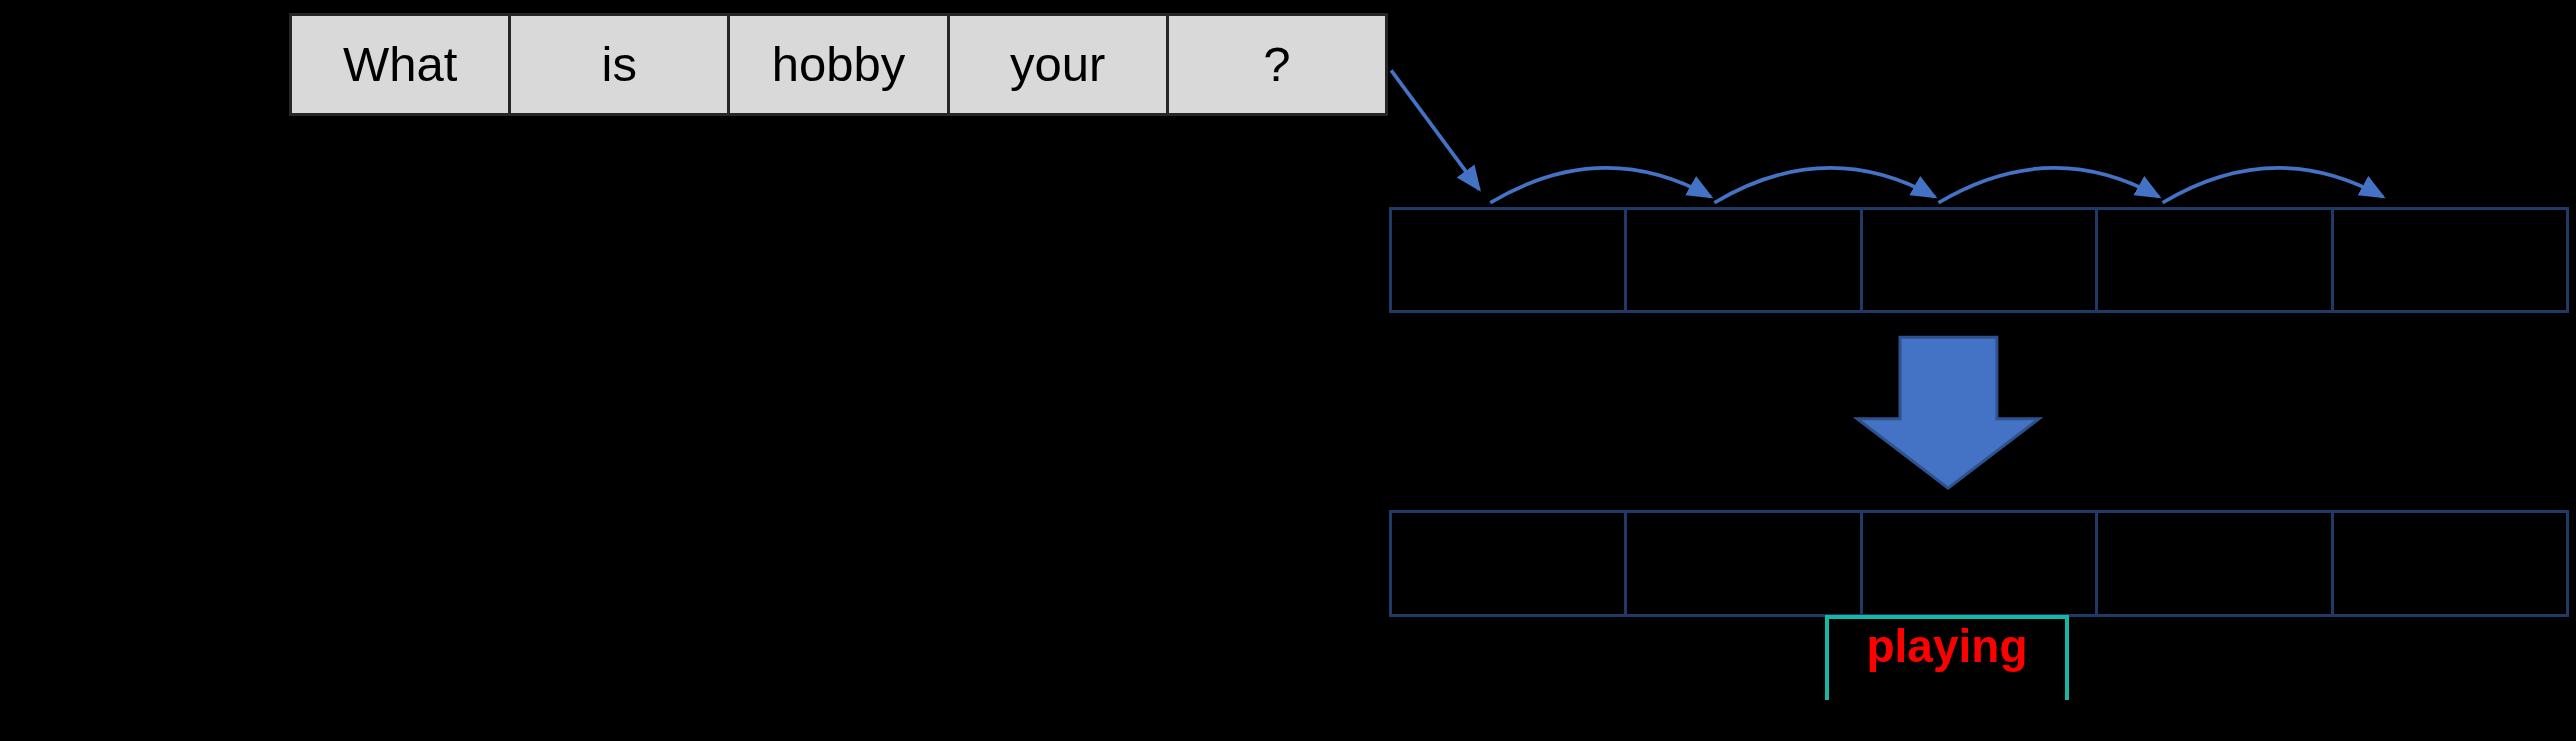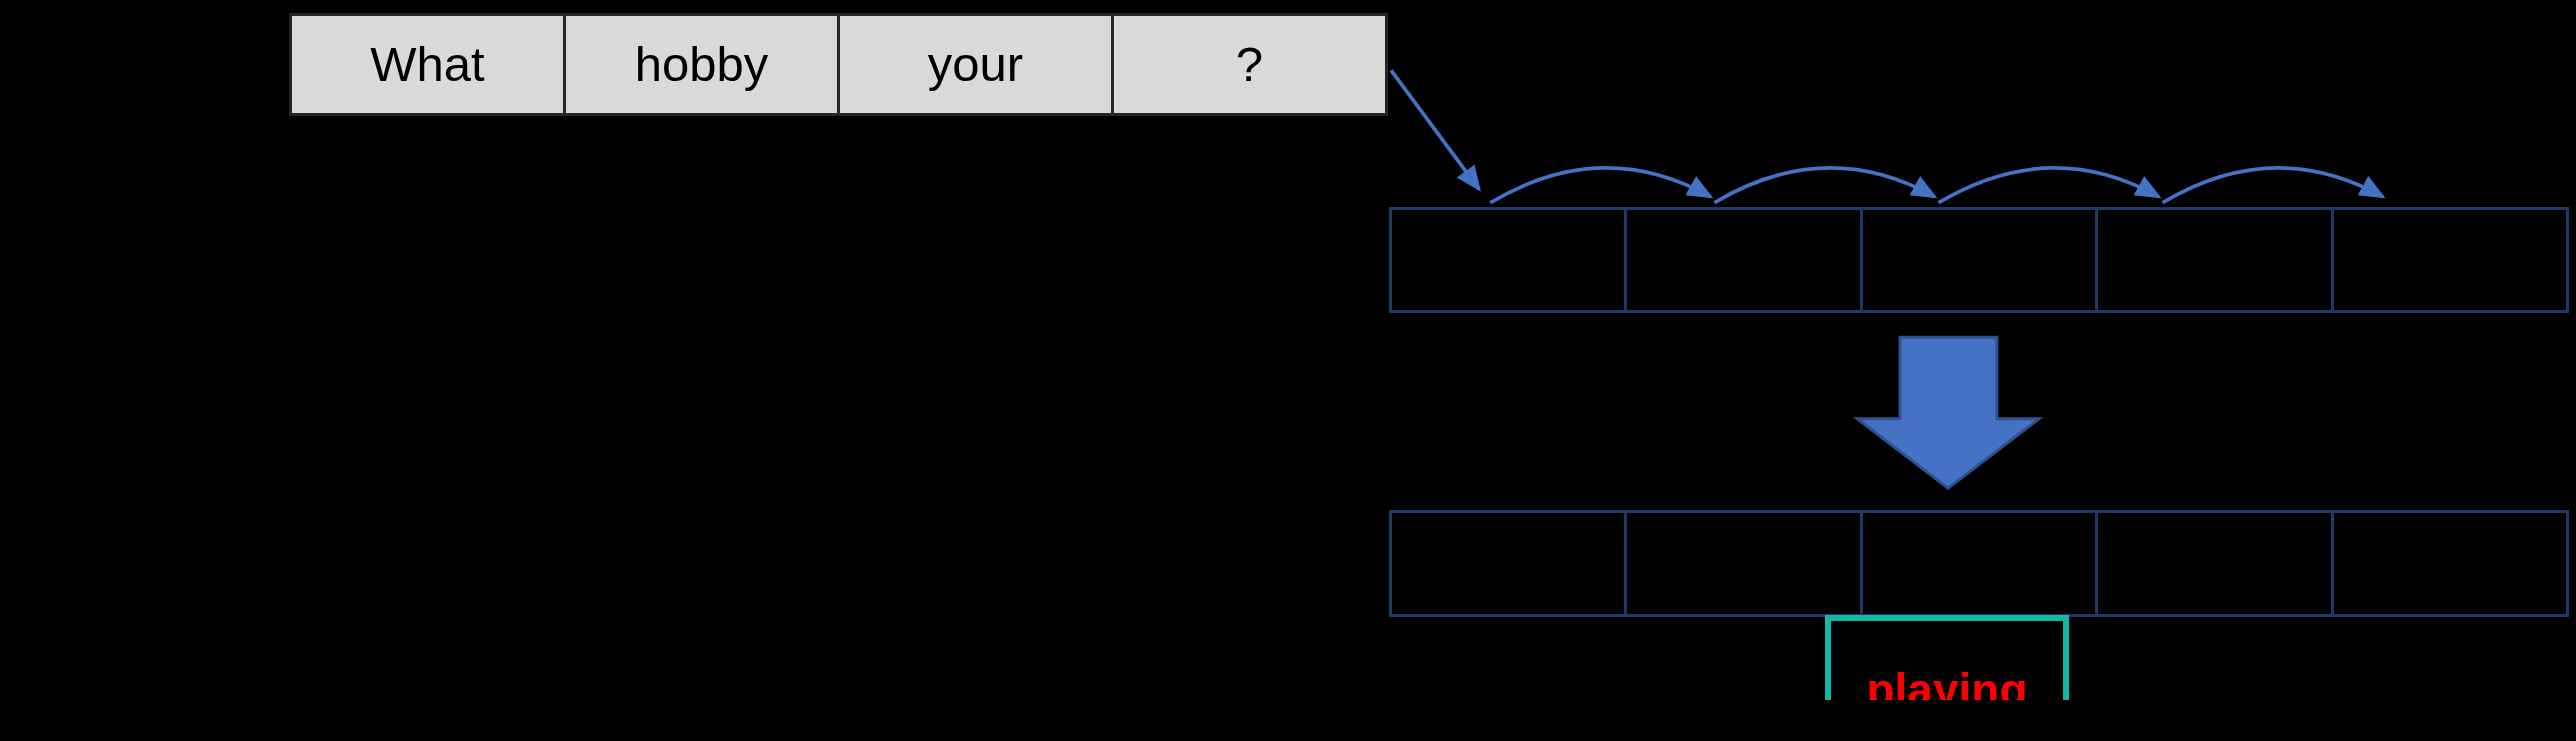--- a/index.html
+++ b/index.html
@@ -52,23 +52,23 @@
   }
   .grid-cell + .grid-cell { border-left: none; }
 
   
   .answer-cell {
     position: absolute;
     left: 1825px;
     top: 615px;
     width: 244px;
     height: 108px;
-    border: 6px solid #14b8a6;
+    border: 4px solid #14b8a6;
     display: flex;
-    align-items: flex-end;
+    align-items: flex-start;
     justify-content: center;
     font-size: 46px;
     font-weight: bold;
     color: #ff0000;
     background: transparent;
   }
 
   
   .overlay {
     position: absolute;
@@ -79,20 +79,23 @@
   }
 </style>
 </head>
 <body>
 
 <div id="canvas">
 
   <div class="word-row">
     <div class="word-cell">
       <span>What</span>
+    </div>
+    <div class="word-cell">
+      <span>is</span>
     </div>
     <div class="word-cell">
       <span>hobby</span>
     </div>
     <div class="word-cell">
       <span>your</span>
     </div>
     <div class="word-cell">
       <span>?</span>
     </div>

